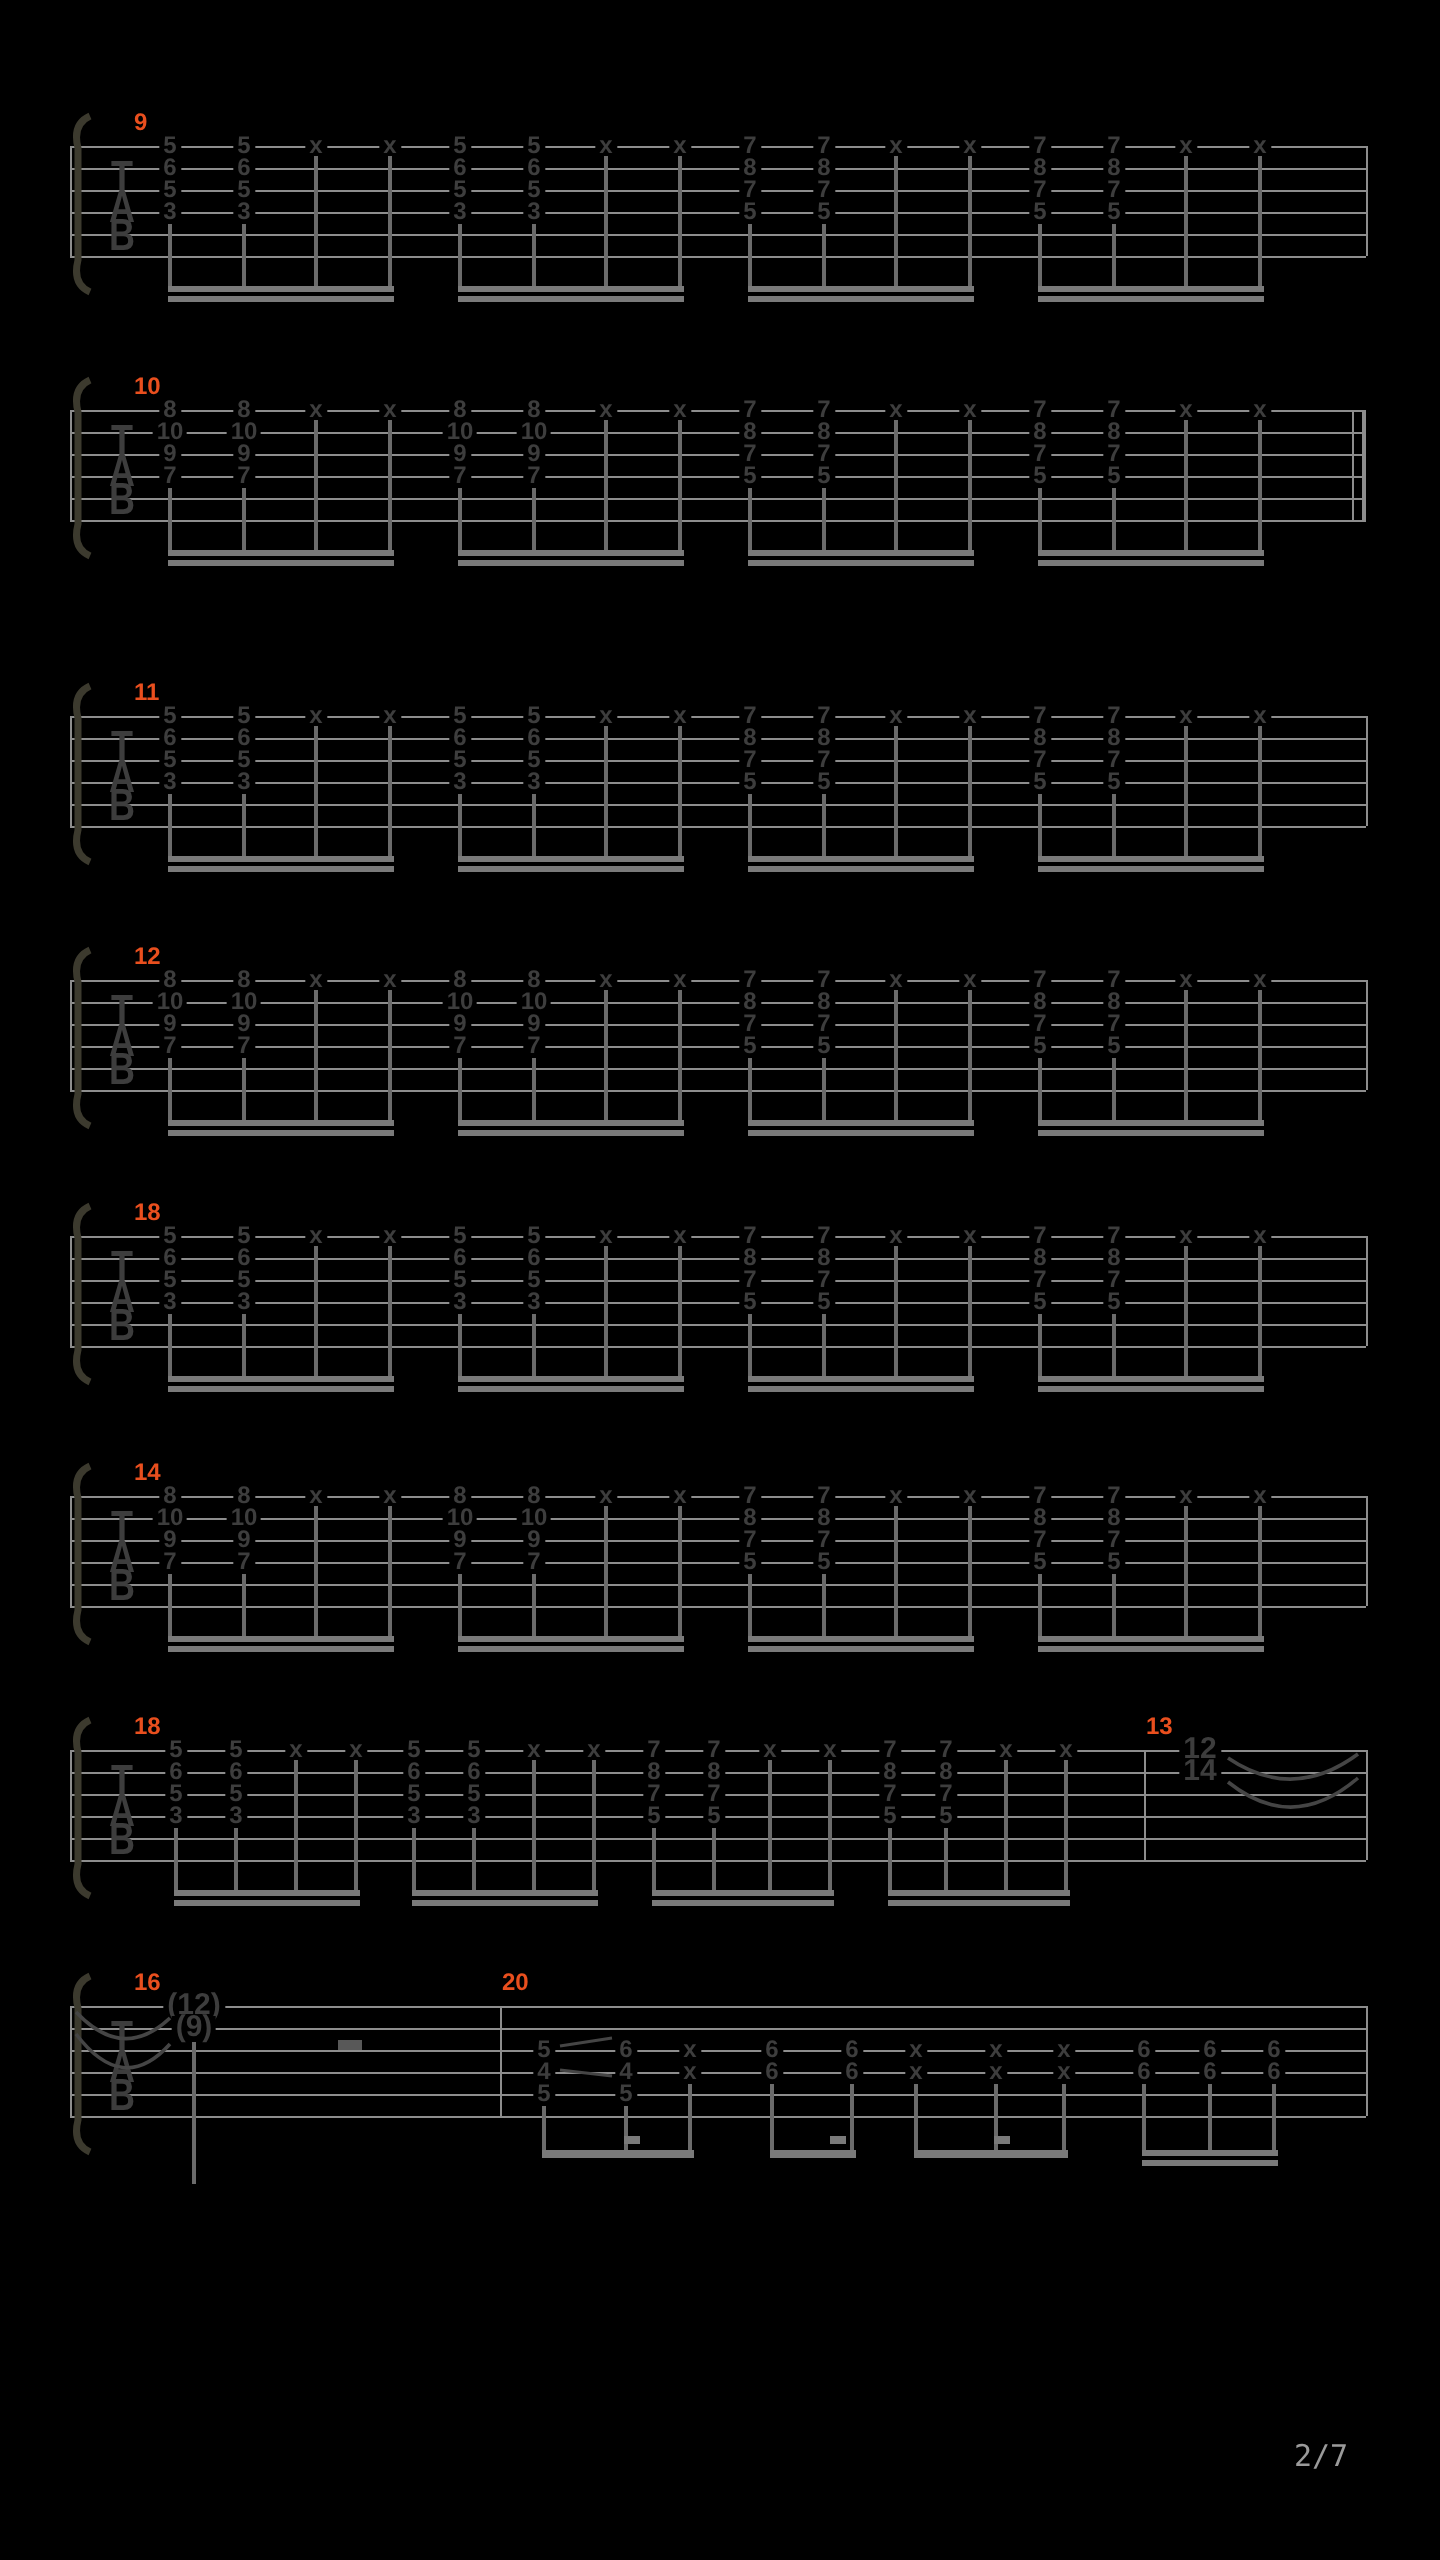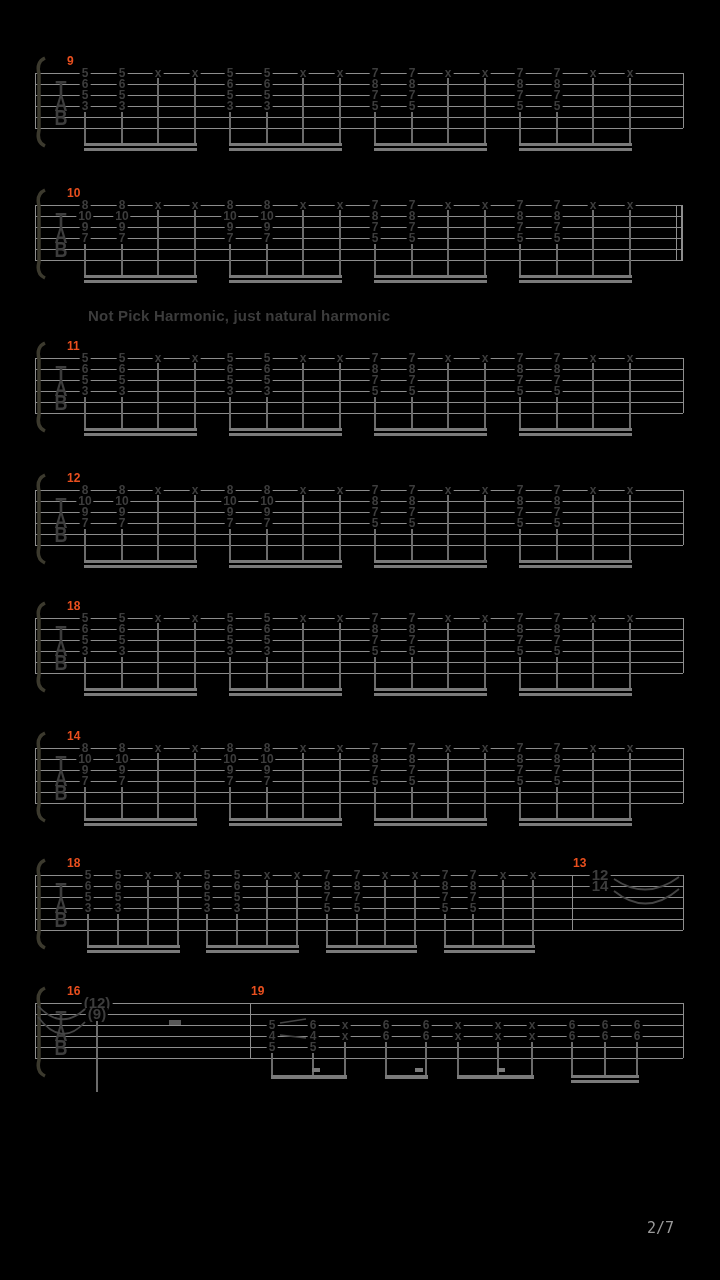--- a/index.html
+++ b/index.html
@@ -580,21 +580,21 @@
       <div style="position: absolute; left: 35px; top: 1003px; width: 1px; height: 55px; background: rgb(141, 141, 141);"></div>
       <svg width="18" height="92" style="position: absolute; left: 31px; top: 986px; overflow: visible;">
         <path d="M14,2 Q5,6 8,18 L8,74 Q5,86 14,90" stroke="#3c3a2e" stroke-width="3.5" fill="none"></path>
       </svg>
       <div style="position: absolute; left: 61px; top: 1019px; transform: translate(-50%, -50%) scaleY(1.25); font: 800 18px &quot;Liberation Sans&quot;, sans-serif; color: rgb(61, 61, 61);">T</div>
       <div style="position: absolute; left: 61px; top: 1034px; transform: translate(-50%, -50%) scaleY(1.25); font: 800 18px &quot;Liberation Sans&quot;, sans-serif; color: rgb(61, 61, 61);">A</div>
       <div style="position: absolute; left: 61px; top: 1048px; transform: translate(-50%, -50%) scaleY(1.25); font: 800 18px &quot;Liberation Sans&quot;, sans-serif; color: rgb(61, 61, 61);">B</div>
       <div style="position: absolute; left: 250px; top: 1003px; width: 1px; height: 55px; background: rgb(141, 141, 141);"></div>
       <div style="position: absolute; left: 683px; top: 1003px; width: 1px; height: 55px; background: rgb(141, 141, 141);"></div>
       <div style="position: absolute; left: 67px; top: 984px; font: 700 12px &quot;Liberation Sans&quot;, sans-serif; color: rgb(233, 79, 30);">16</div>
-      <div style="position: absolute; left: 251px; top: 984px; font: 700 12px &quot;Liberation Sans&quot;, sans-serif; color: rgb(233, 79, 30);">19</div>
+      <div style="position: absolute; left: 251px; top: 984px; font: 700 12px &quot;Liberation Sans&quot;, sans-serif; color: rgb(233, 79, 30);">20</div>
       <div style="position: absolute; left: 96px; top: 1021px; width: 2px; height: 71px; background: rgb(107, 107, 107);"></div>
       <div style="position: absolute; left: 97px; top: 1003px; transform: translate(-50%, -50%); font: 700 15px / 12px &quot;Liberation Sans&quot;, sans-serif; color: rgb(61, 61, 61); background: rgb(0, 0, 0); padding: 0px 2px; white-space: nowrap;">(12)</div>
       <div style="position: absolute; left: 97px; top: 1014px; transform: translate(-50%, -50%); font: 700 15px / 12px &quot;Liberation Sans&quot;, sans-serif; color: rgb(61, 61, 61); background: rgb(0, 0, 0); padding: 0px 2px; white-space: nowrap;">(9)</div>
       <div style="position: absolute; left: 271px; top: 1053px; width: 2px; height: 23px; background: rgb(107, 107, 107);"></div>
       <div style="position: absolute; left: 272px; top: 1025px; transform: translate(-50%, -50%); font: 700 12px / 9px &quot;Liberation Sans&quot;, sans-serif; color: rgb(61, 61, 61); background: rgb(0, 0, 0); padding: 0px 2px; white-space: nowrap;">5</div>
       <div style="position: absolute; left: 272px; top: 1036px; transform: translate(-50%, -50%); font: 700 12px / 9px &quot;Liberation Sans&quot;, sans-serif; color: rgb(61, 61, 61); background: rgb(0, 0, 0); padding: 0px 2px; white-space: nowrap;">4</div>
       <div style="position: absolute; left: 272px; top: 1047px; transform: translate(-50%, -50%); font: 700 12px / 9px &quot;Liberation Sans&quot;, sans-serif; color: rgb(61, 61, 61); background: rgb(0, 0, 0); padding: 0px 2px; white-space: nowrap;">5</div>
       <div style="position: absolute; left: 312px; top: 1053px; width: 2px; height: 23px; background: rgb(107, 107, 107);"></div>
       <div style="position: absolute; left: 313px; top: 1025px; transform: translate(-50%, -50%); font: 700 12px / 9px &quot;Liberation Sans&quot;, sans-serif; color: rgb(61, 61, 61); background: rgb(0, 0, 0); padding: 0px 2px; white-space: nowrap;">6</div>
       <div style="position: absolute; left: 313px; top: 1036px; transform: translate(-50%, -50%); font: 700 12px / 9px &quot;Liberation Sans&quot;, sans-serif; color: rgb(61, 61, 61); background: rgb(0, 0, 0); padding: 0px 2px; white-space: nowrap;">4</div>
@@ -637,15 +637,14 @@
       <div style="position: absolute; left: 169px; top: 1020px; width: 12px; height: 5px; background: rgb(88, 88, 88);"></div>
       <svg width="720" height="1280" style="position: absolute; left: 0px; top: 0px; pointer-events: none;">
         <path d="M614,879 Q646.5,901 679,877" stroke="#454545" stroke-width="1.8" fill="none"></path>
         <path d="M614,891 Q646.5,917 679,889" stroke="#454545" stroke-width="1.8" fill="none"></path>
         <path d="M38,1006 Q61.5,1031 85,1009" stroke="#454545" stroke-width="1.8" fill="none"></path>
         <path d="M38,1017 Q61.5,1048 85,1022" stroke="#454545" stroke-width="1.8" fill="none"></path>
         <path d="M280,1023 L306,1019" stroke="#454545" stroke-width="1.5" fill="none"></path>
         <path d="M280,1035 L306,1038" stroke="#454545" stroke-width="1.5" fill="none"></path>
       </svg>
     </div>
-  <div class="annot" style="color: rgb(60, 60, 60);">Not Pick Harmonic, just natural harmonic</div>
   <div class="pagenum" style="color: rgb(154, 154, 154);">2/7</div>
 </div>
 
 </body></html>

